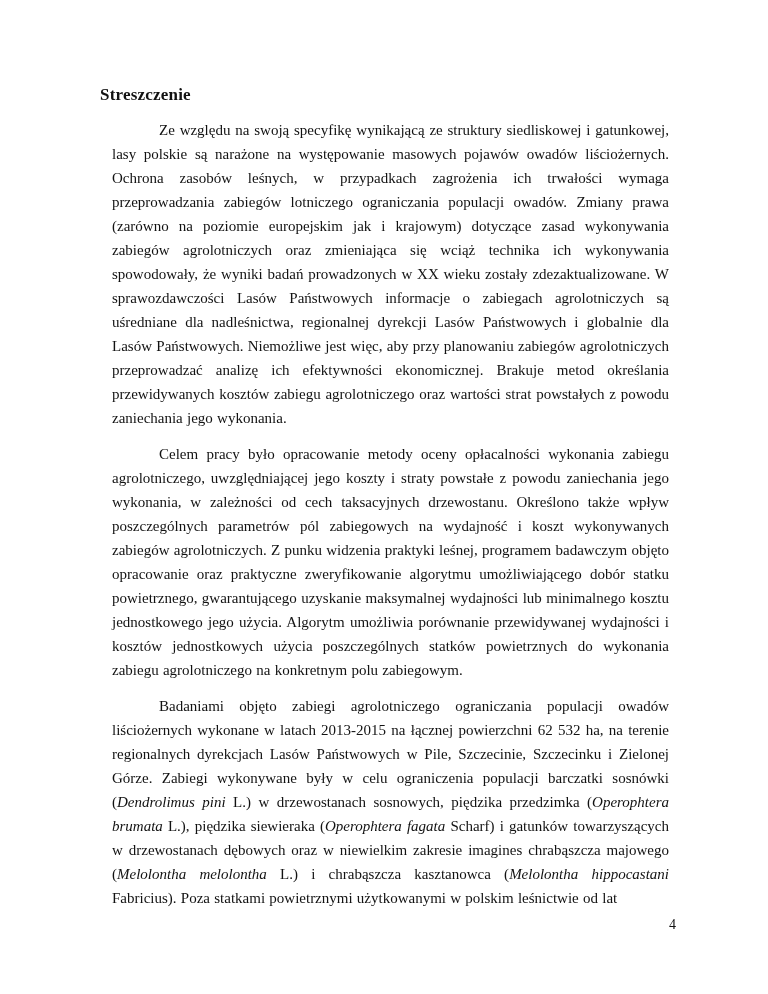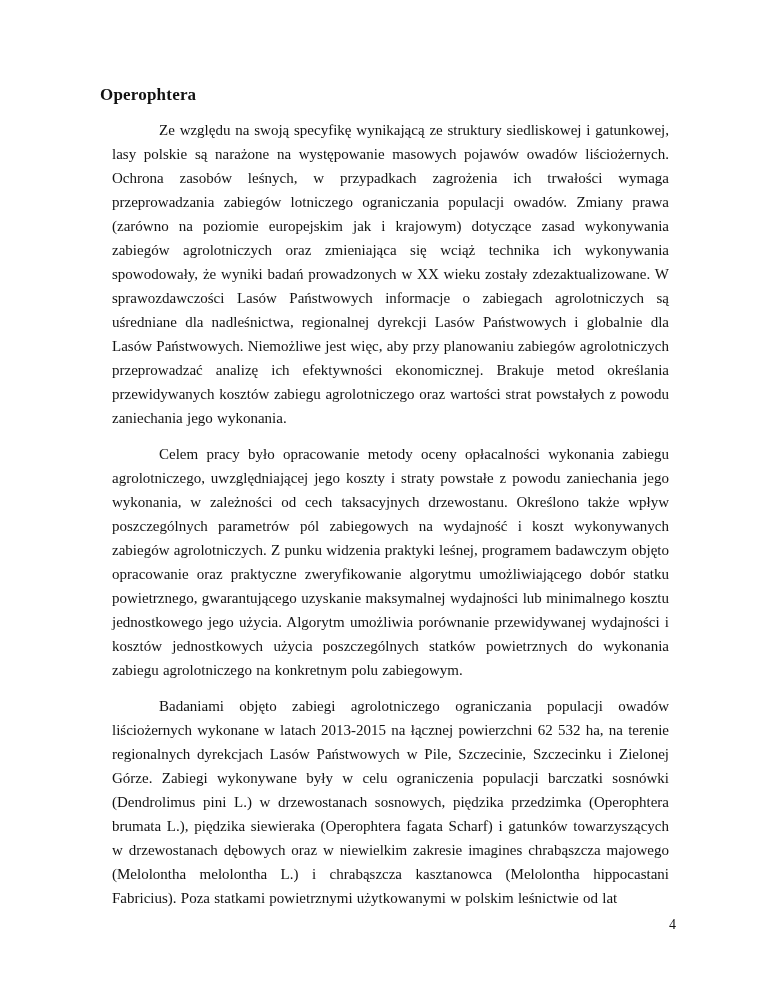--- a/index.html
+++ b/index.html
@@ -31,37 +31,38 @@
   }
   .doc-body p {
     margin: 12px;
     font-size: 15px;
     line-height: 24px;
     text-align: justify;
     text-indent: 47px;
     word-spacing: 0.5px;
   }
   .it {
+    font-style: italic;
   }
   .footer {
     position: absolute;
     left: 100px;
     top: 915px;
     width: 576px;
     text-align: right;
     font-size: 14px;
     line-height: 20px;
   }
 </style>
 </head>
 <body>
 
 <div class="page">
   <div class="content">
-    <h1 class="title">Operophtera</h1>
+    <h1 class="title">Streszczenie</h1>
     <div class="doc-body">
         <p><span>Ze względu na swoją specyfikę wynikającą ze struktury siedliskowej i gatunkowej, lasy polskie są narażone na występowanie masowych pojawów owadów liściożernych. Ochrona zasobów leśnych, w przypadkach zagrożenia ich trwałości wymaga przeprowadzania zabiegów lotniczego ograniczania populacji owadów. Zmiany prawa (zarówno na poziomie europejskim jak i krajowym) dotyczące zasad wykonywania zabiegów agrolotniczych oraz zmieniająca się wciąż technika ich wykonywania spowodowały, że wyniki badań prowadzonych w XX wieku zostały zdezaktualizowane. W sprawozdawczości Lasów Państwowych informacje o zabiegach agrolotniczych są uśredniane dla nadleśnictwa, regionalnej dyrekcji Lasów Państwowych i globalnie dla Lasów Państwowych. Niemożliwe jest więc, aby przy planowaniu zabiegów agrolotniczych przeprowadzać analizę ich efektywności ekonomicznej. Brakuje metod określania przewidywanych kosztów zabiegu agrolotniczego oraz wartości strat powstałych z powodu zaniechania jego wykonania.</span></p>
         <p><span>Celem pracy było opracowanie metody oceny opłacalności wykonania zabiegu agrolotniczego, uwzględniającej jego koszty i straty powstałe z powodu zaniechania jego wykonania, w zależności od cech taksacyjnych drzewostanu. Określono także wpływ poszczególnych parametrów pól zabiegowych na wydajność i koszt wykonywanych zabiegów agrolotniczych. Z punku widzenia praktyki leśnej, programem badawczym objęto opracowanie oraz praktyczne zweryfikowanie algorytmu umożliwiającego dobór statku powietrznego, gwarantującego uzyskanie maksymalnej wydajności lub minimalnego kosztu jednostkowego jego użycia. Algorytm umożliwia porównanie przewidywanej wydajności i kosztów jednostkowych użycia poszczególnych statków powietrznych do wykonania zabiegu agrolotniczego na konkretnym polu zabiegowym.</span></p>
         <p><span>Badaniami objęto zabiegi agrolotniczego ograniczania populacji owadów liściożernych wykonane w latach 2013-2015 na łącznej powierzchni 62 532 ha, na terenie regionalnych dyrekcjach Lasów Państwowych w Pile, Szczecinie, Szczecinku i Zielonej Górze. Zabiegi wykonywane były w celu ograniczenia populacji barczatki sosnówki (</span><span class="it">Dendrolimus pini</span><span> L.) w drzewostanach sosnowych, piędzika przedzimka (</span><span class="it">Operophtera brumata</span><span> L.), piędzika siewieraka (</span><span class="it">Operophtera fagata</span><span> Scharf) i gatunków towarzyszących w drzewostanach dębowych oraz w niewielkim zakresie imagines chrabąszcza majowego (</span><span class="it">Melolontha melolontha</span><span> L.) i chrabąszcza kasztanowca (</span><span class="it">Melolontha hippocastani</span><span> Fabricius). Poza statkami powietrznymi użytkowanymi w polskim leśnictwie od lat</span></p>
       </div>
   </div>
   <div class="footer">
     <span>4</span>
   </div>
 </div>

